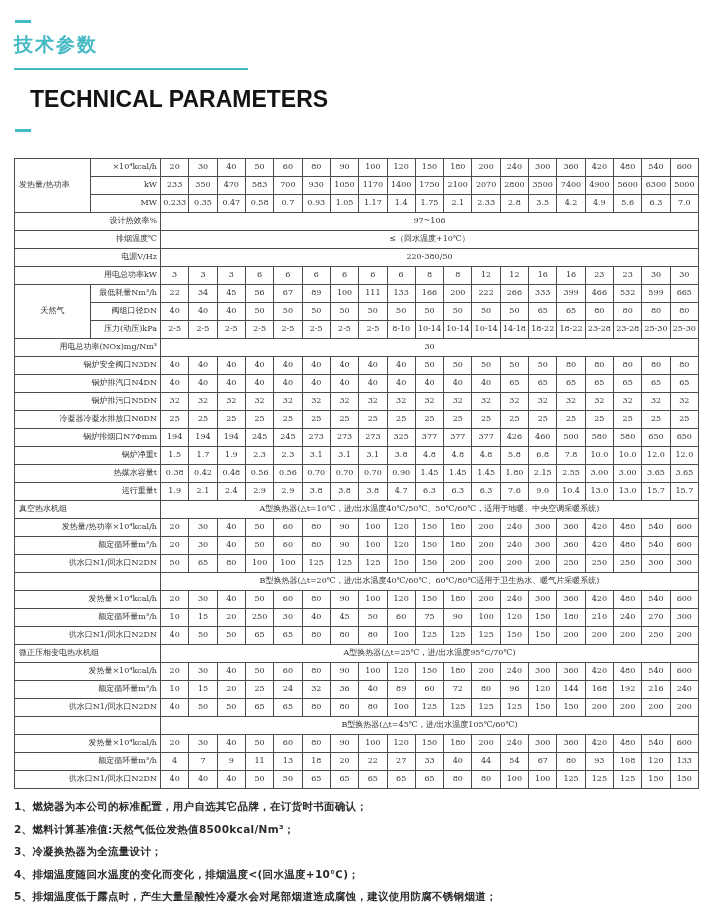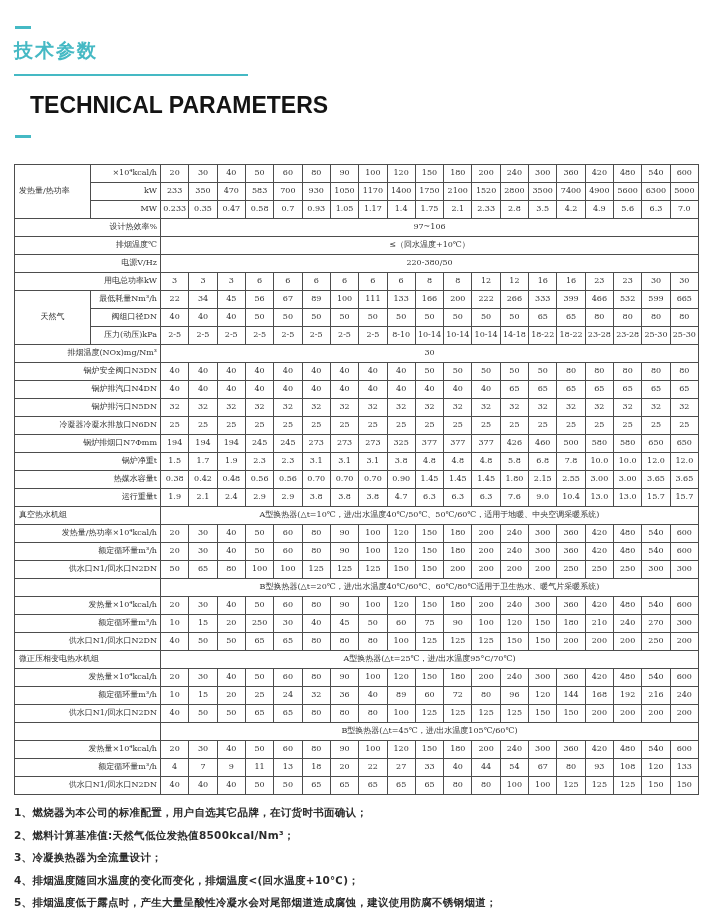--- a/index.html
+++ b/index.html
@@ -1,17 +1,17 @@
 <!DOCTYPE html>
 <html><head>
 <meta charset="utf-8">
 <style>
   html,body{margin:0;padding:0;background:#ffffff;}
   body{width:713px;height:911px;overflow:hidden;font-family:"DejaVu Sans",sans-serif;color:#222;}
-  .page{padding:24px 14px 0 14px;box-sizing:border-box;}
+  .page{padding:18px 14px 0 14px;box-sizing:border-box;}
 
   
   .accent-dash{width:16px;height:3px;margin:2px 0 9px 1px;background:#45b9c4;}
   .title-cn{margin:0 0 10px 0;font-family:"DejaVu Sans",sans-serif;font-weight:bold;
             font-size:19px;letter-spacing:2px;color:#45b9c4;}
   .title-underline{width:234px;height:2px;background:#45b9c4;margin:0 0 13px 0;}
   .title-en{margin:16px;font-family:"Liberation Sans",sans-serif;font-weight:bold;
             font-size:23px;letter-spacing:0px;color:#141414;}
   .accent-dash.bottom{margin:9px 0 0 1px;}
 
@@ -104,21 +104,21 @@
           <td>350</td>
           <td>470</td>
           <td>583</td>
           <td>700</td>
           <td>930</td>
           <td>1050</td>
           <td>1170</td>
           <td>1400</td>
           <td>1750</td>
           <td>2100</td>
-          <td>1520</td>
+          <td>2070</td>
           <td>2800</td>
           <td>3500</td>
           <td>7400</td>
           <td>4900</td>
           <td>5600</td>
           <td>6300</td>
           <td>5000</td>
         </tr>
         <tr>
           <td>
@@ -279,21 +279,21 @@
           <td>18-22</td>
           <td>18-22</td>
           <td>23-28</td>
           <td>23-28</td>
           <td>25-30</td>
           <td>25-30</td>
         </tr>
         <tr>
           <td colspan="2">
             <div class="pwrap">
-              <span>排烟温度(NOx)</span>
+              <span>用电总功率(NOx)</span>
               <span>mg/Nm³</span>
             </div>
           </td>
           <td colspan="19">30</td>
         </tr>
         <tr>
           <td colspan="2">
             <div class="pwrap">
               <span>锅炉安全阀口</span>
               <span>N3</span>

